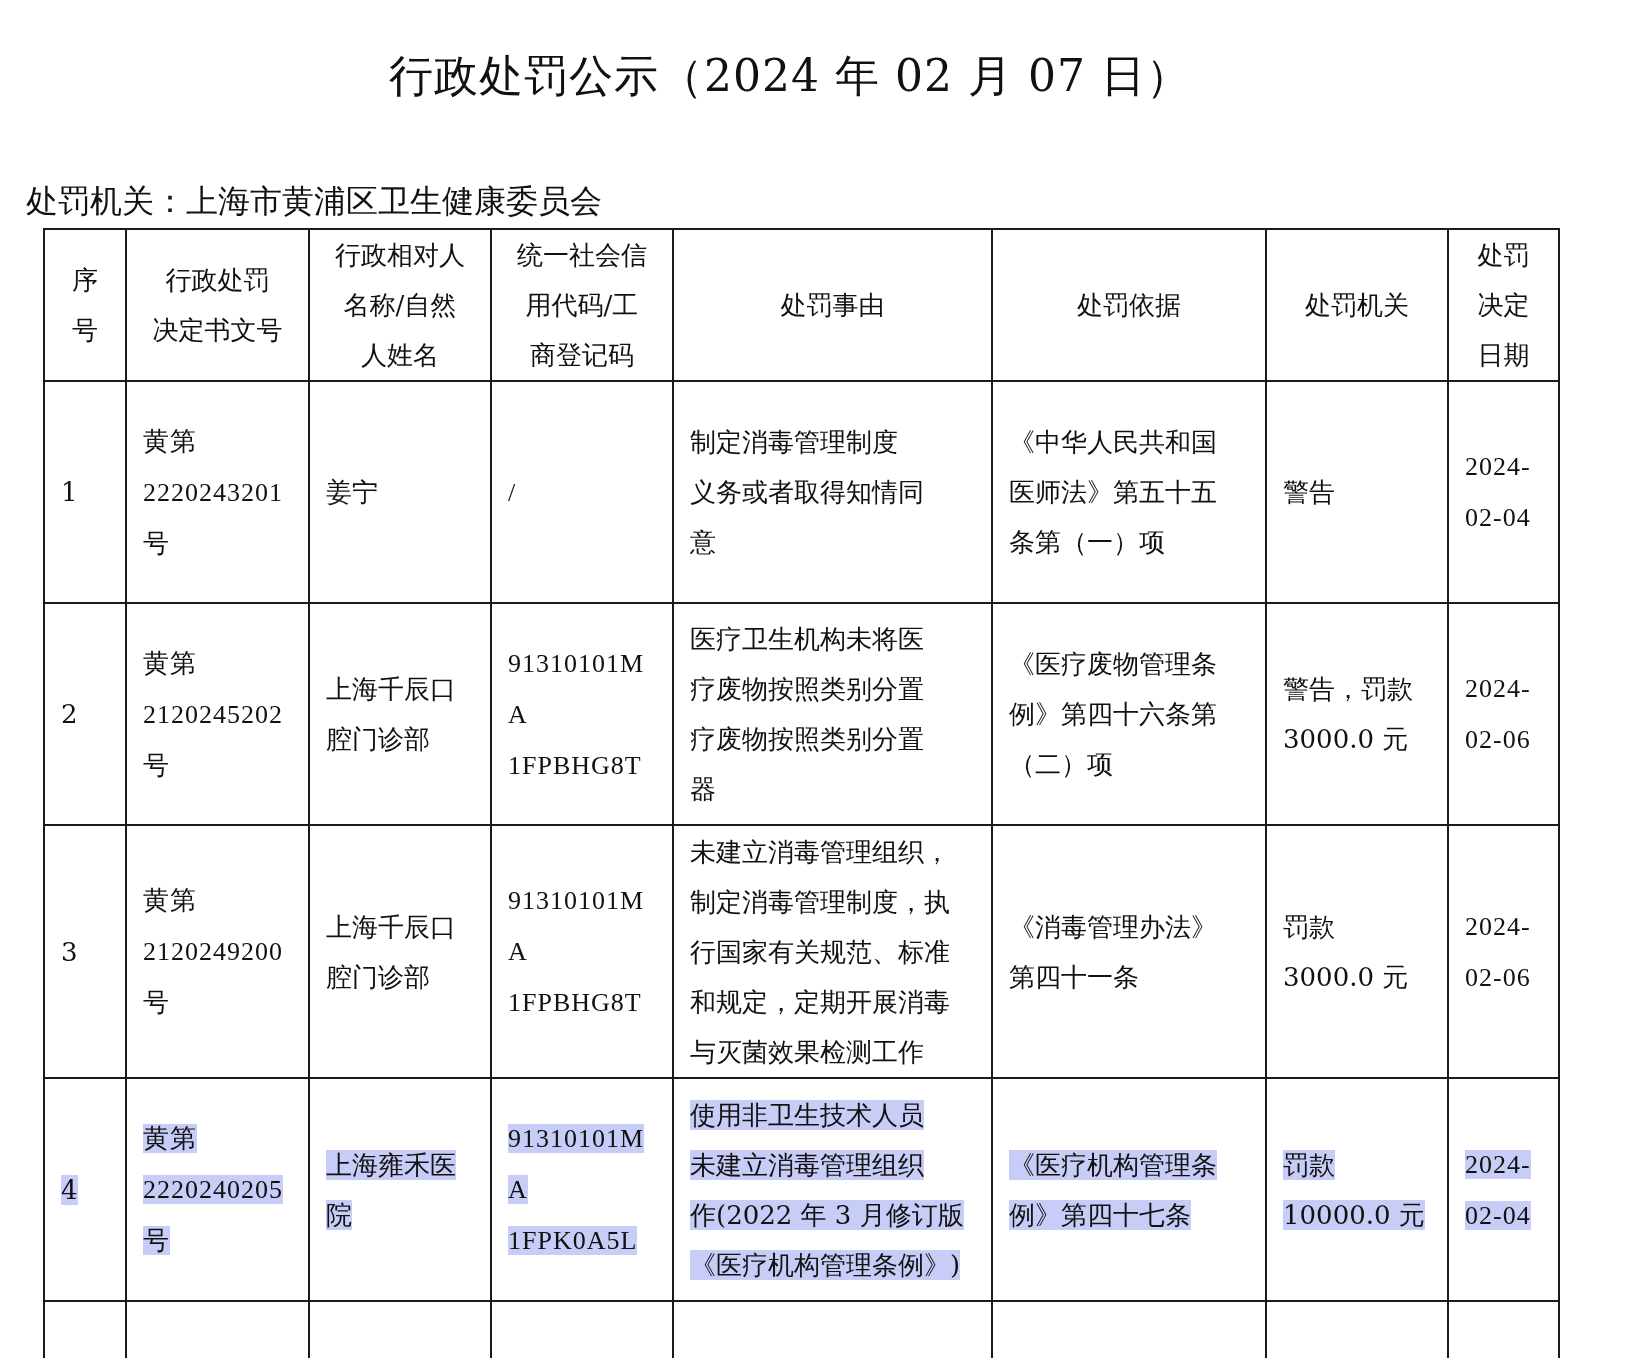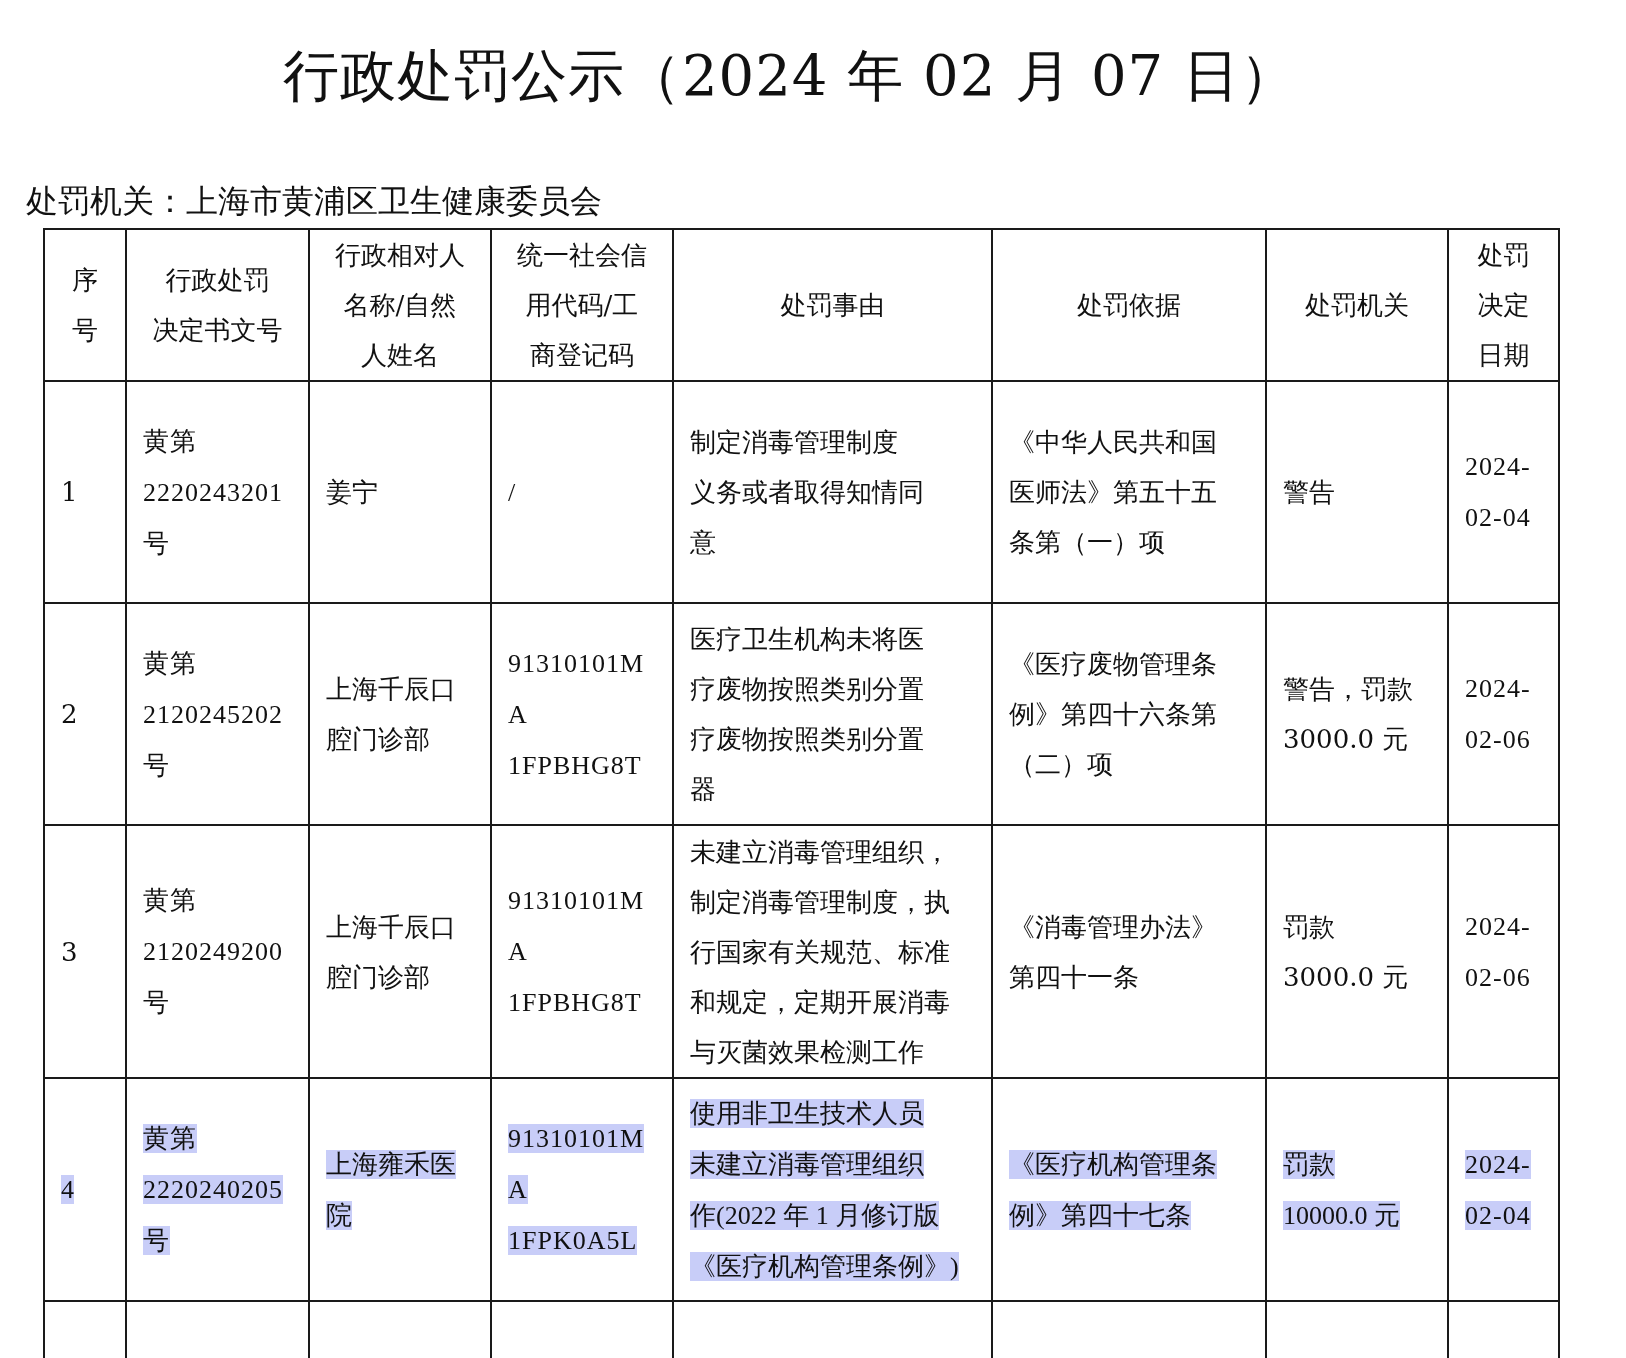--- a/index.html
+++ b/index.html
@@ -14,21 +14,21 @@
       overflow: hidden;
       font-family: "DejaVu Serif", "Liberation Serif", serif;
       color: #111111;
     }
     .title {
       position: absolute;
       top: 44px;
       left: 0;
       width: 1580px;
       text-align: center;
-      font-size: 56px;
+      font-size: 44px;
       line-height: 64px;
       letter-spacing: 1px;
     }
     .authority {
       position: absolute;
       top: 178px;
       left: 26px;
       font-size: 32px;
       line-height: 46px;
       text-align: right;
@@ -50,21 +50,20 @@
       vertical-align: middle;
       text-align: left;
       word-break: break-all;
     }
     table.grid th {
       text-align: center;
       padding: 0 8px;
     }
     .hl {
       background: #c8cdf8;
-      font-family: Liberation Serif, serif;
     }
     .mono {
       font-family: "Liberation Serif", "DejaVu Serif", serif;
       letter-spacing: 1px;
     }
     .cell-line { display: block; }
     .cell-line span { display: inline; }
     tr.header-row { height: 152px; }
     tr.row-1 { height: 222px; }
     tr.row-2 { height: 222px; }
@@ -248,21 +247,21 @@
           <span class="cell-line"><span class="hl">上海雍禾医</span></span>
           <span class="cell-line"><span class="hl">院</span></span>
         </td>
         <td>
           <span class="cell-line"><span class="hl mono">91310101MA</span></span>
           <span class="cell-line"><span class="hl mono">1FPK0A5L</span></span>
         </td>
         <td>
           <span class="cell-line"><span class="hl">使用非卫生技术人员</span></span>
           <span class="cell-line"><span class="hl">未建立消毒管理组织</span></span>
-          <span class="cell-line"><span class="hl">作(2022 年 1 月修订版</span></span>
+          <span class="cell-line"><span class="hl">作(2022 年 3 月修订版</span></span>
           <span class="cell-line"><span class="hl">《医疗机构管理条例》)</span></span>
         </td>
         <td>
           <span class="cell-line"><span class="hl">《医疗机构管理条</span></span>
           <span class="cell-line"><span class="hl">例》第四十七条</span></span>
         </td>
         <td>
           <span class="cell-line"><span class="hl">罚款</span></span>
           <span class="cell-line"><span class="hl">10000.0 元</span></span>
         </td>

